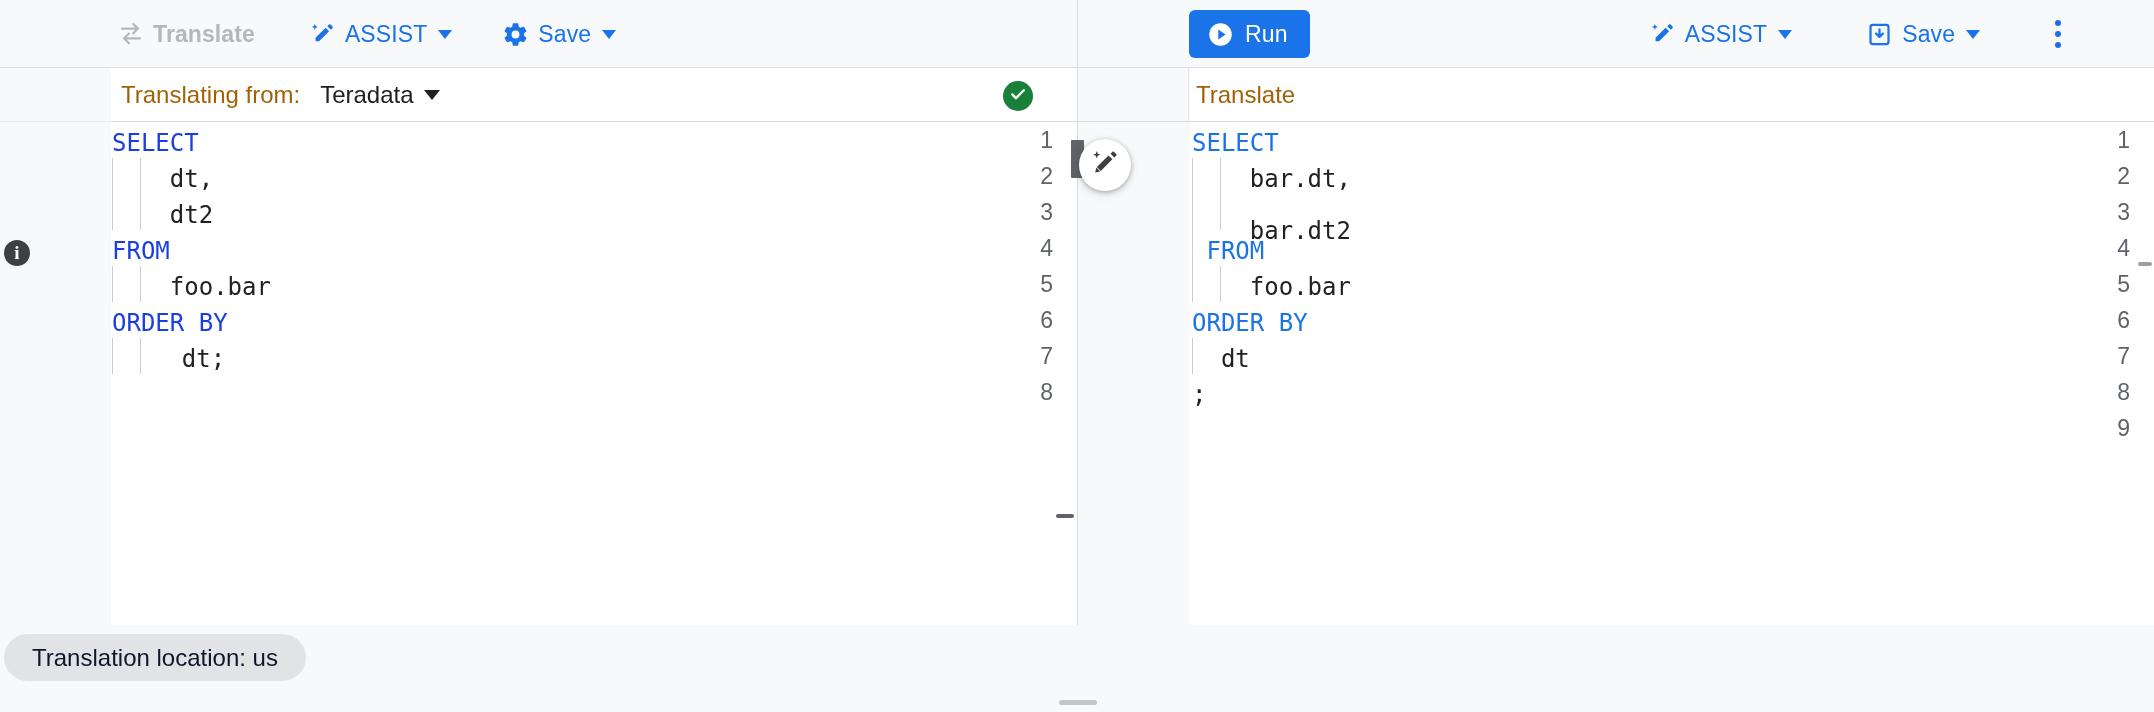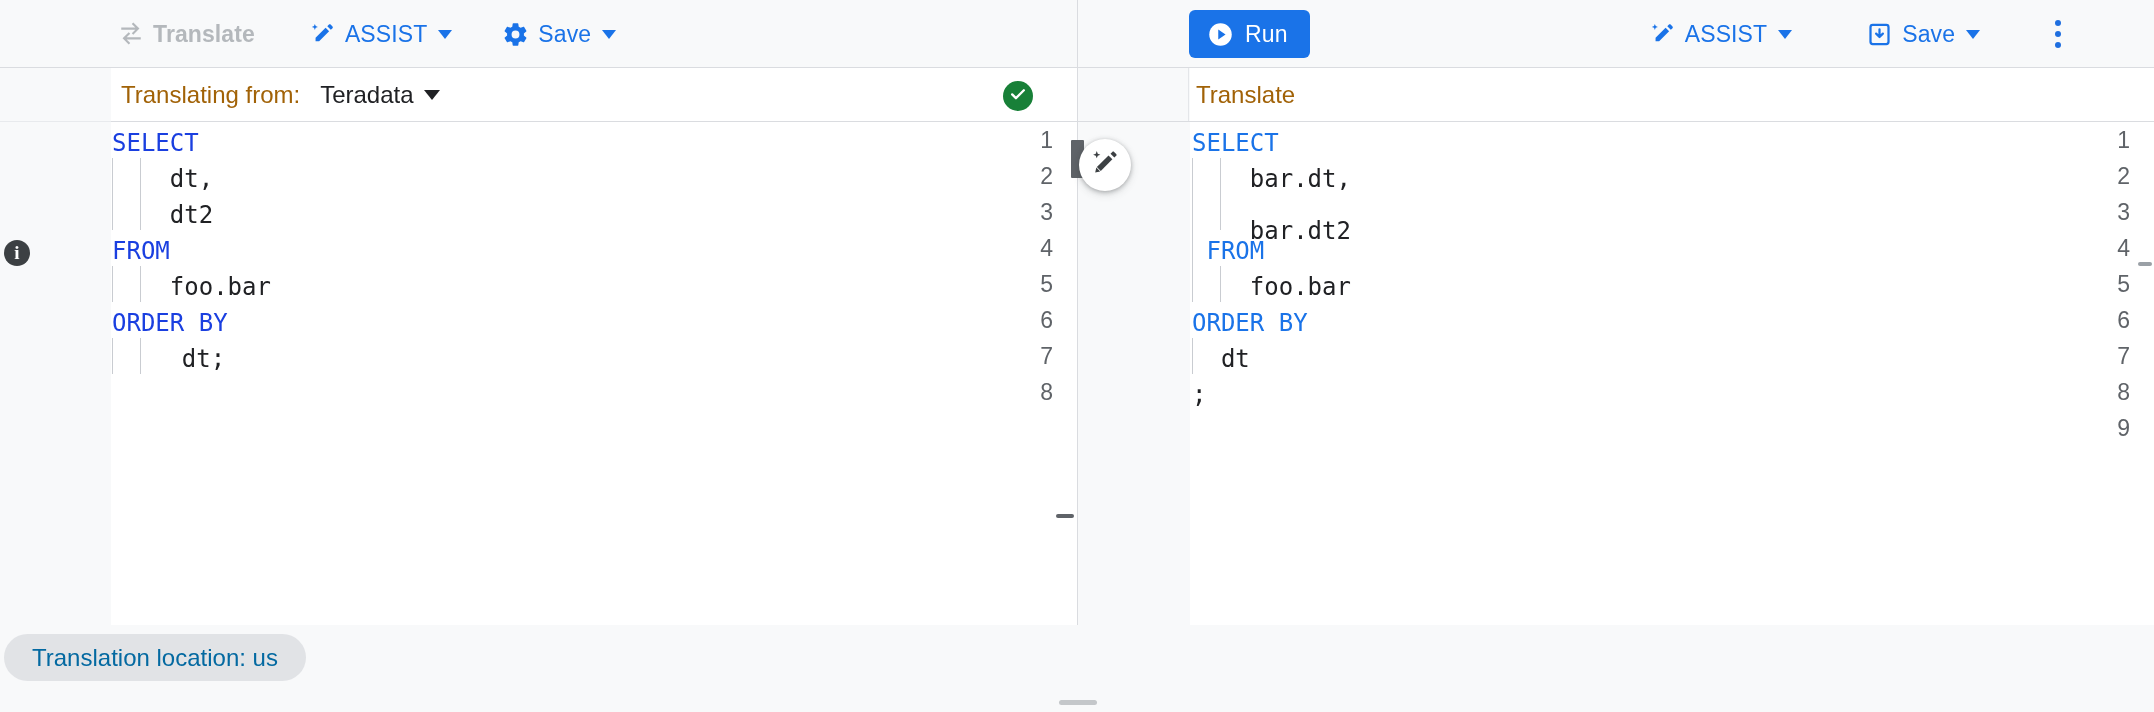--- a/index.html
+++ b/index.html
@@ -143,21 +143,21 @@
   
   .scroll-dash-left { position:absolute; left: 1056px; top: 392px; width: 18px; height: 4px; background:#5f6368; border-radius:2px; }
   .scroll-dash-right { position:absolute; right: 2px; top: 140px; width: 14px; height: 4px; background:#9aa0a6; border-radius:2px; }
 
   
   .bottom-bar { position:absolute; top:625px; left:0; width:2154px; height: 87px; background:#f8f9fa; }
   .bottom-border { position:absolute; top:625px; left:0; width:2154px; height:1px; background:#e0e3e7; }
   .loc-chip {
     position:absolute; left: 4px; top: 634px;
     height: 47px; padding: 0 28px; border-radius: 24px;
-    background:#e1e3e6; color:#0369a1;
+    background:#e1e3e6; color:#0f172a;
     display:flex; align-items:center; font-size: 24px;
   }
   .bottom-grip { position:absolute; left: 1059px; top: 700px; width: 38px; height: 5px; background:#c4c7ca; border-radius: 3px; }
 </style>
 </head>
 <body>
 
 <div id="app">
 
   <div class="toolbar">

